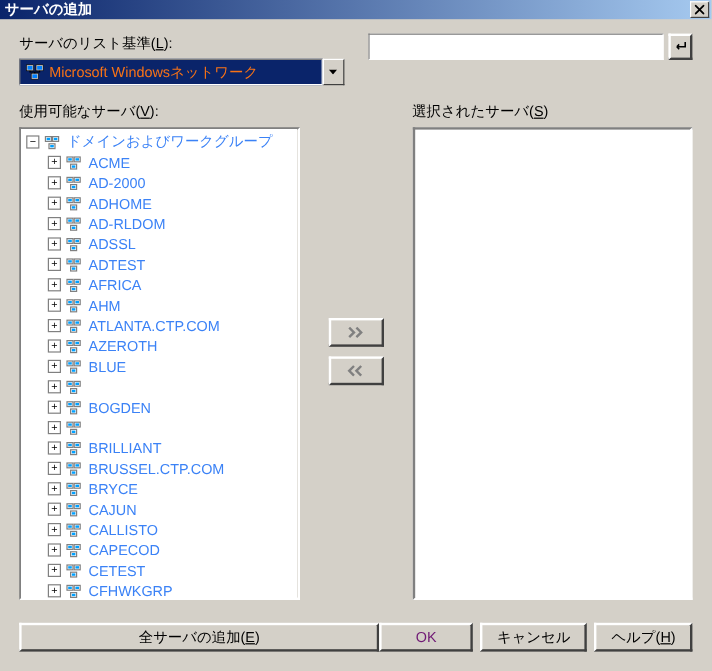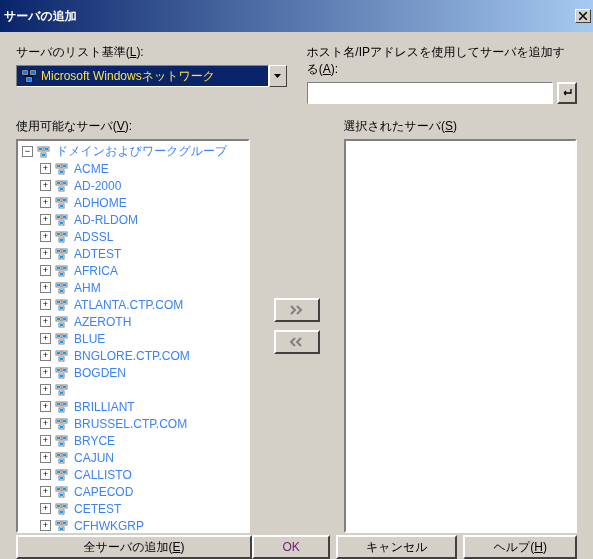--- a/index.html
+++ b/index.html
@@ -1,30 +1,30 @@
 <!DOCTYPE html>
 <html><head>
 <meta charset="utf-8">
 <style>
 * { box-sizing: border-box; font-family: "MS UI Gothic", "Meiryo", sans-serif; font-size: 12px; }
 body { margin: 0; background: #d4d0c8; width: 593px; height: 559px; overflow: hidden; }
-.titlebar { background: linear-gradient(to right, #0a246a, #a6caf0); color: #fff; height: 32px; display: flex; align-items: center; padding: 0 2px 0 4px; font-weight: bold; }
+.titlebar { background: linear-gradient(to right, #0a246a, #a6caf0); color: #fff; height: 16px; display: flex; align-items: center; padding: 0 2px 0 4px; font-weight: bold; }
 .titlebar .title { flex: 1; }
 .close-btn { width: 16px; height: 14px; background: #d4d0c8; border: 1px solid; border-color: #fff #404040 #404040 #fff; color: #000; display: flex; align-items: center; justify-content: center; font-size: 10px; cursor: pointer; }
 .dialog-body { padding: 12px 16px 8px 16px; position: relative; height: 539px; }
 
 .row { display: flex; gap: 20px; }
 .col-left { flex: 1; }
 .col-right { flex: 1; }
 
 .label { margin-bottom: 4px; display: block; }
 .label .acc { text-decoration: underline; }
 
 .combo { display: flex; height: 22px; }
-.combo-input { flex: 1; background: #0a246a; color: #fde047; display: flex; align-items: center; padding: 0 4px; border: 1px solid; border-color: #808080 #fff #fff #808080; }
+.combo-input { flex: 1; background: #0a246a; color: #f97316; display: flex; align-items: center; padding: 0 4px; border: 1px solid; border-color: #808080 #fff #fff #808080; }
 .combo-icon { width: 16px; height: 16px; margin-right: 4px; display: inline-block; }
 .combo-btn { width: 18px; background: #d4d0c8; border: 1px solid; border-color: #fff #404040 #404040 #fff; display: flex; align-items: center; justify-content: center; cursor: pointer; }
 
 .text-input { width: 100%; height: 22px; border: 1px solid; border-color: #808080 #fff #fff #808080; padding: 0 4px; background: #fff; }
 .input-row { display: flex; gap: 4px; }
 .enter-btn { width: 22px; height: 22px; background: #d4d0c8; border: 2px solid; border-color: #fff #404040 #404040 #fff; display: flex; align-items: center; justify-content: center; cursor: pointer; }
 
 .tree-box, .selected-box { background: #fff; border: 2px solid; border-color: #808080 #fff #fff #808080; overflow: auto; }
 .tree-box { height: 394px; }
 .selected-box { height: 394px; }
@@ -34,21 +34,21 @@
 
 .tree { padding: 2px; }
 .tree-row { display: flex; align-items: center; height: 17px; white-space: nowrap; }
 .expander { width: 11px; height: 11px; border: 1px solid #808080; display: inline-flex; align-items: center; justify-content: center; font-size: 9px; line-height: 1; margin-right: 4px; cursor: pointer; background: #fff; color: #000; }
 .indent0 { padding-left: 2px; }
 .indent1 { padding-left: 20px; }
 .node-icon { width: 16px; height: 14px; margin-right: 3px; display: inline-block; flex-shrink: 0; }
 .node-label { color: #3b82f6; }
 
 .bottom-bar { position: absolute; bottom: 12px; left: 16px; right: 16px; display: flex; }
-.btn { height: 24px; padding: 0 28px; background: #d4d0c8; border: 2px solid; border-color: #fff #404040 #404040 #fff; cursor: pointer; display: flex; align-items: center; justify-content: center; min-width: 78px; }
+.btn { height: 24px; padding: 0 12px; background: #d4d0c8; border: 2px solid; border-color: #fff #404040 #404040 #fff; cursor: pointer; display: flex; align-items: center; justify-content: center; min-width: 78px; }
 .btn.disabled { color: #701a75; }
 .bottom-left { flex: 1; }
 .bottom-right { display: flex; gap: 6px; }
 
 svg { display: block; }
 </style>
 </head>
 <body>
 
 <div class="titlebar">
@@ -82,23 +82,20 @@
           <span>Microsoft Windowsネットワーク</span>
         </div>
         <div class="combo-btn">
           <svg width="7" height="4" viewBox="0 0 7 4">
               <path d="M0 0 L7 0 L3.5 4 Z" fill="#000"></path>
             </svg>
         </div>
       </div>
     </div>
     <div class="col-right">
-      <span class="label">
-        <span>ホスト名/IPアドレスを使用してサーバを追加する</span>(<span class="acc">A</span>):
-      </span>
       <div class="input-row">
         <input type="text" class="text-input" value="" style="">
         <div class="enter-btn">
           <svg width="12" height="10" viewBox="0 0 12 10">
               <path d="M10 1 L10 5 L3 5 M3 5 L5 3 M3 5 L5 7" stroke="#000" fill="none" stroke-width="1.3"></path>
             </svg>
         </div>
       </div>
     </div>
   </div>
@@ -284,21 +281,20 @@
                 <span class="node-icon">
                   <svg width="16" height="14" viewBox="0 0 16 14">
                     <rect x="1" y="2" width="5" height="4" fill="#fff" stroke="#808080"></rect>
                     <rect x="2" y="3" width="3" height="2" fill="#00a0ff"></rect>
                     <rect x="7" y="2" width="5" height="4" fill="#fff" stroke="#808080"></rect>
                     <rect x="8" y="3" width="3" height="2" fill="#00a0ff"></rect>
                     <rect x="4" y="8" width="5" height="4" fill="#fff" stroke="#808080"></rect>
                     <rect x="5" y="9" width="3" height="2" fill="#00a0ff"></rect>
                   </svg>
                 </span>
-                <span class="node-label">BNGLORE.CTP.COM</span>
               </div>
               <div class="tree-row indent1">
                 <span class="expander">+</span>
                 <span class="node-icon">
                   <svg width="16" height="14" viewBox="0 0 16 14">
                     <rect x="1" y="2" width="5" height="4" fill="#fff" stroke="#808080"></rect>
                     <rect x="2" y="3" width="3" height="2" fill="#00a0ff"></rect>
                     <rect x="7" y="2" width="5" height="4" fill="#fff" stroke="#808080"></rect>
                     <rect x="8" y="3" width="3" height="2" fill="#00a0ff"></rect>
                     <rect x="4" y="8" width="5" height="4" fill="#fff" stroke="#808080"></rect>

